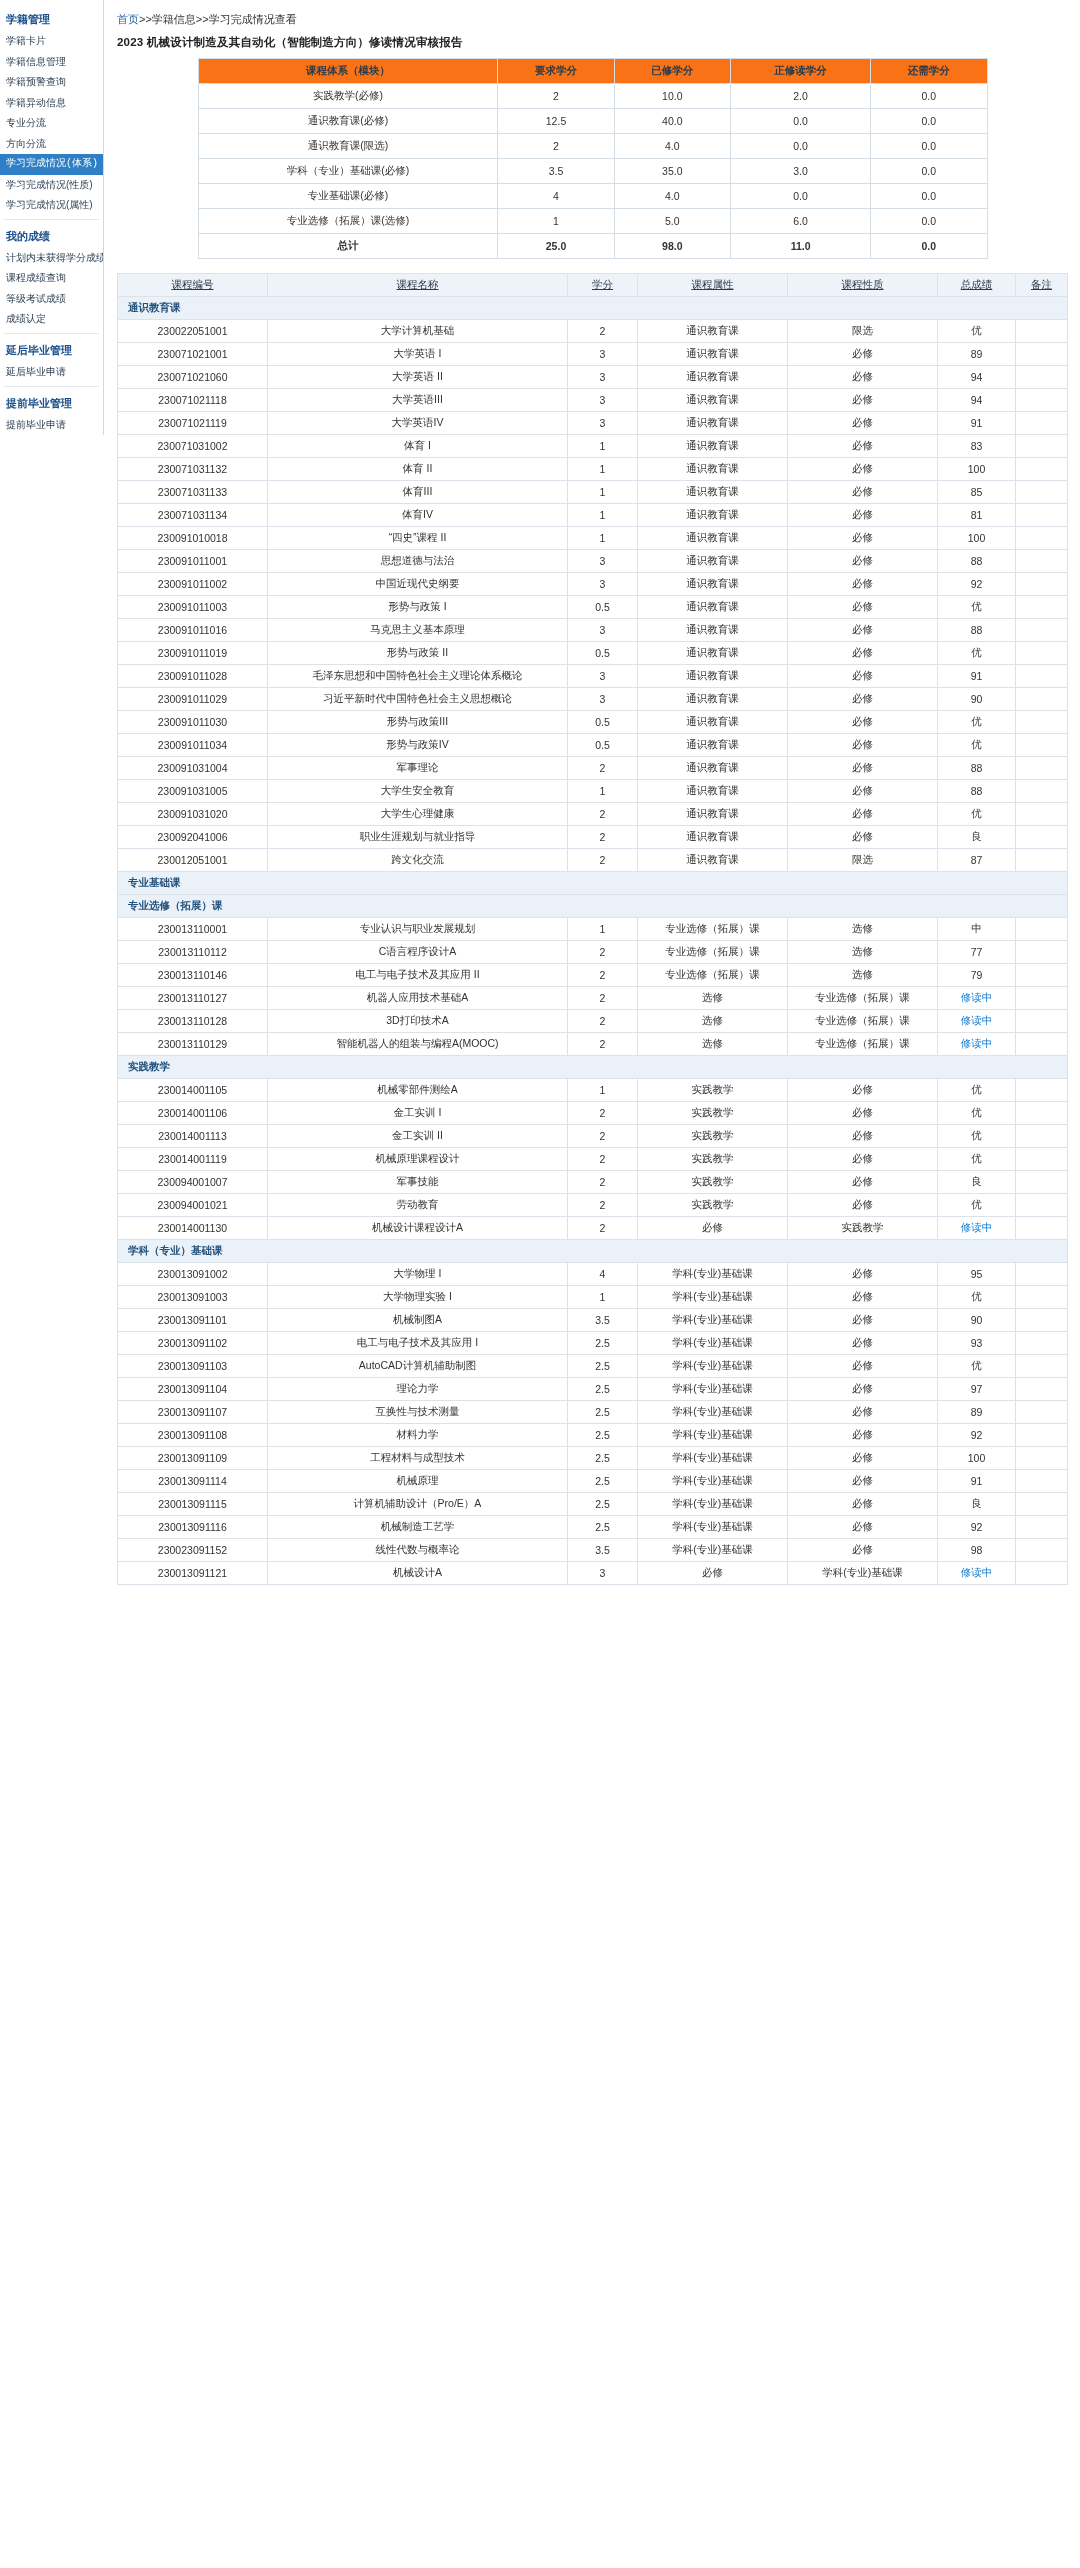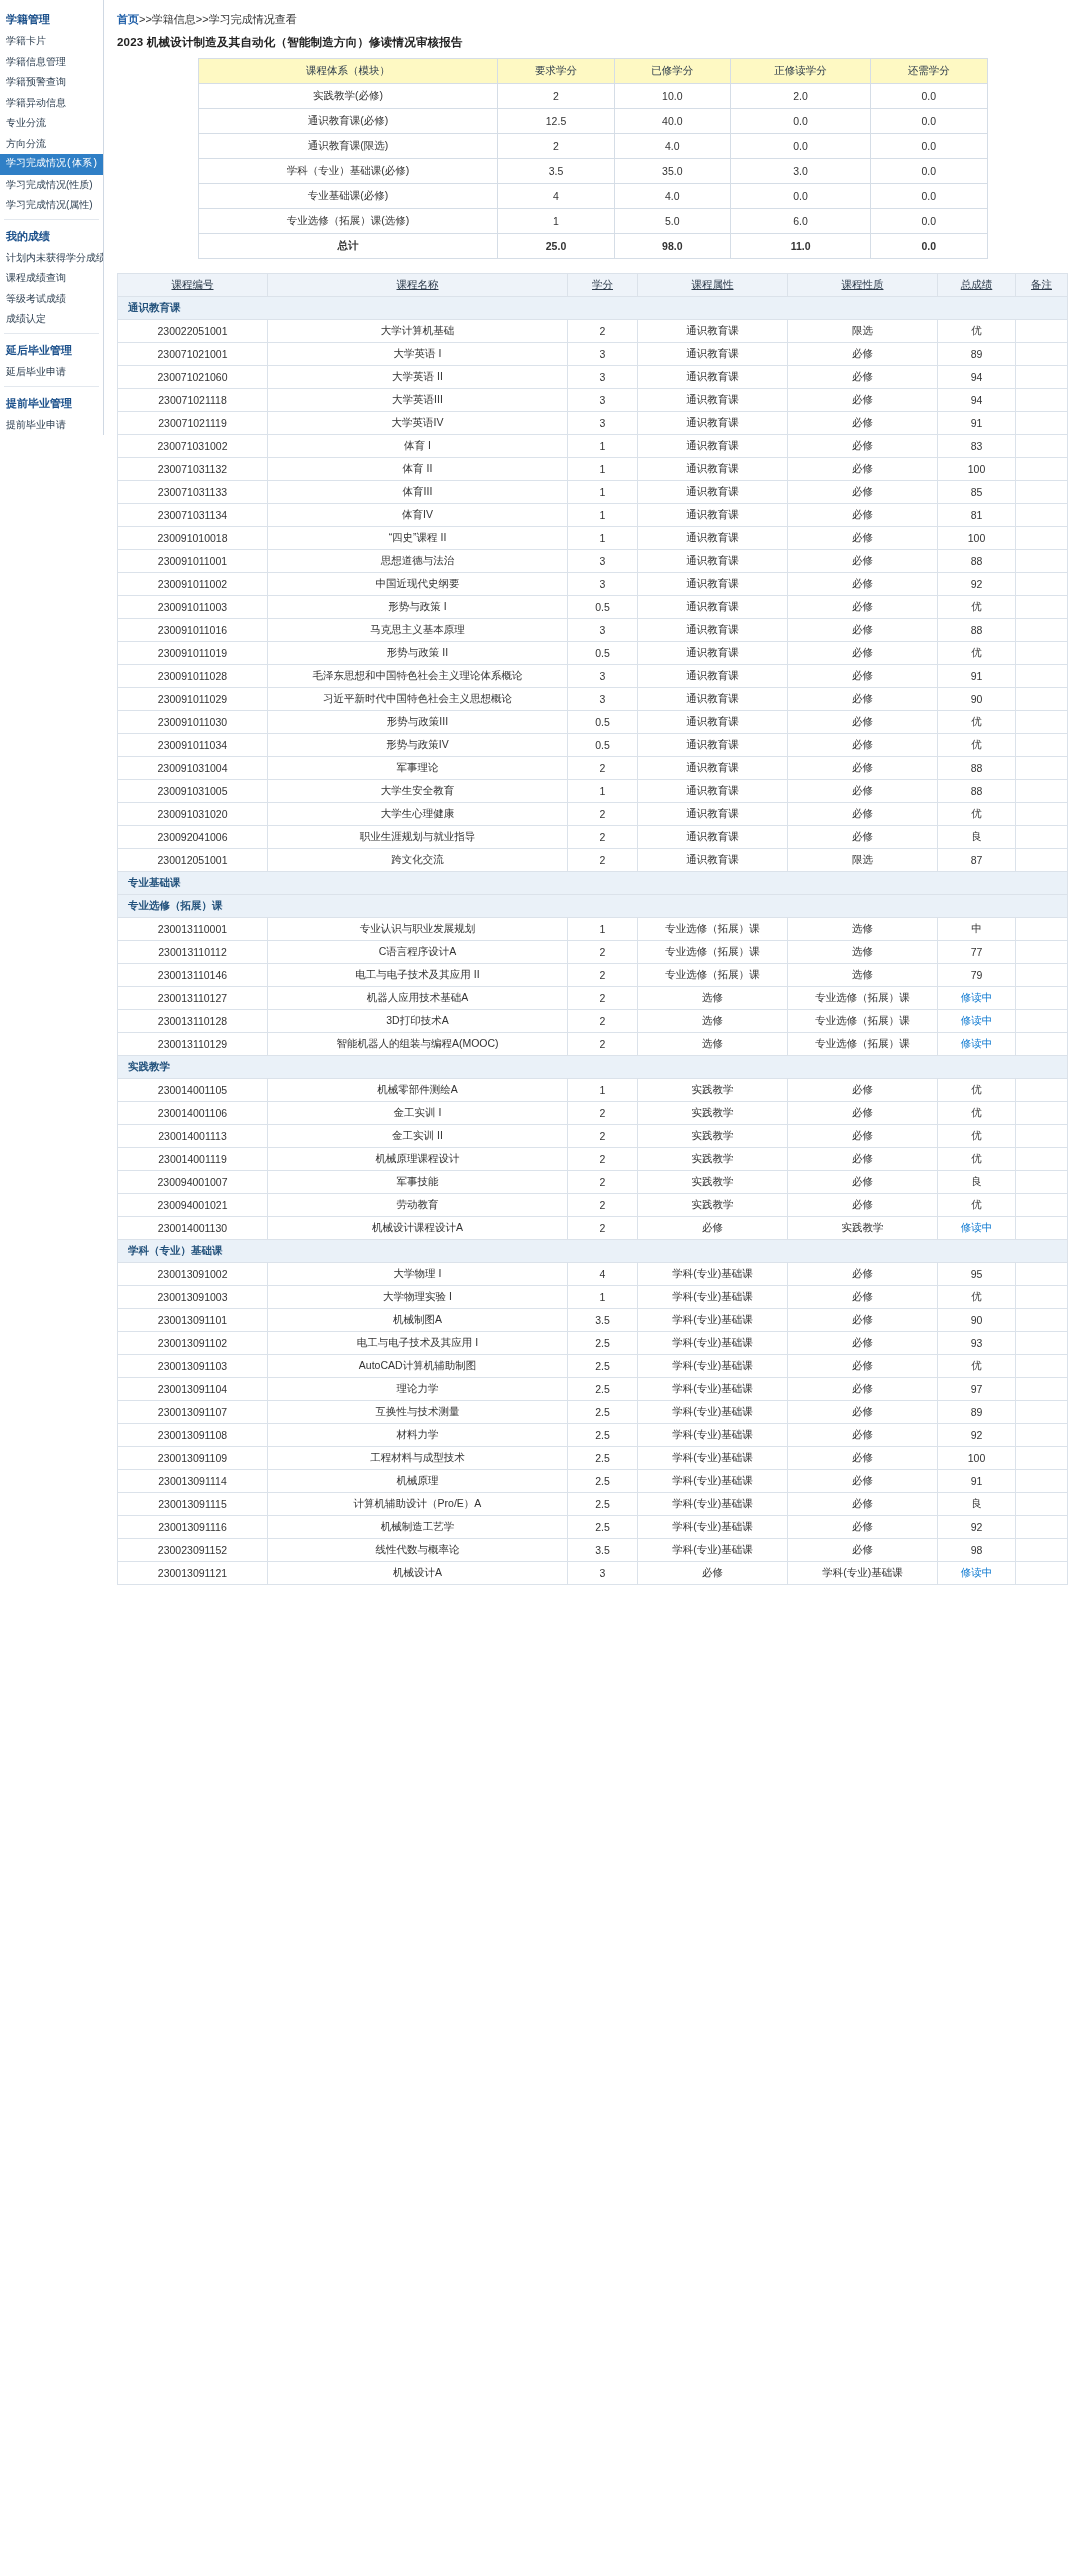--- a/index.html
+++ b/index.html
@@ -52,21 +52,21 @@
     position: absolute;
     left: 105px; top: 0;
     width: 975px;
     padding: 10px 12px 24px 12px;
   }
   .breadcrumb {
     font-size: 11px;
     color: #333;
     padding: 2px 0 6px 0;
   }
-  .breadcrumb .bc-home { color: #1f5fa8; font-weight: bold; }
+  .breadcrumb .bc-home { color: #1f5fa8; font-weight: normal; }
   .page-title {
     text-align: left;
     font-size: 11.5px;
     font-weight: bold;
     color: #222;
     padding: 2px 0 8px 0;
     letter-spacing: .2px;
   }
 
   
@@ -77,22 +77,22 @@
     font-size: 10.5px;
     color: #333;
   }
   table.summary th, table.summary td {
     border: 1px solid #d5dde6;
     padding: 5px 4px;
     text-align: center;
     height: 22px;
   }
   table.summary thead th {
-    background: #fef9c3;
-    font-weight: normal;
+    background: #f97316;
+    font-weight: bold;
     color: #2b3a4a;
   }
   table.summary td.lbl { text-align: center; }
   table.summary tr.total td { font-weight: bold; background: #ffffff; }
 
   
   table.courses {
     border-collapse: collapse;
     width: 950px;
     margin: 0 auto;

